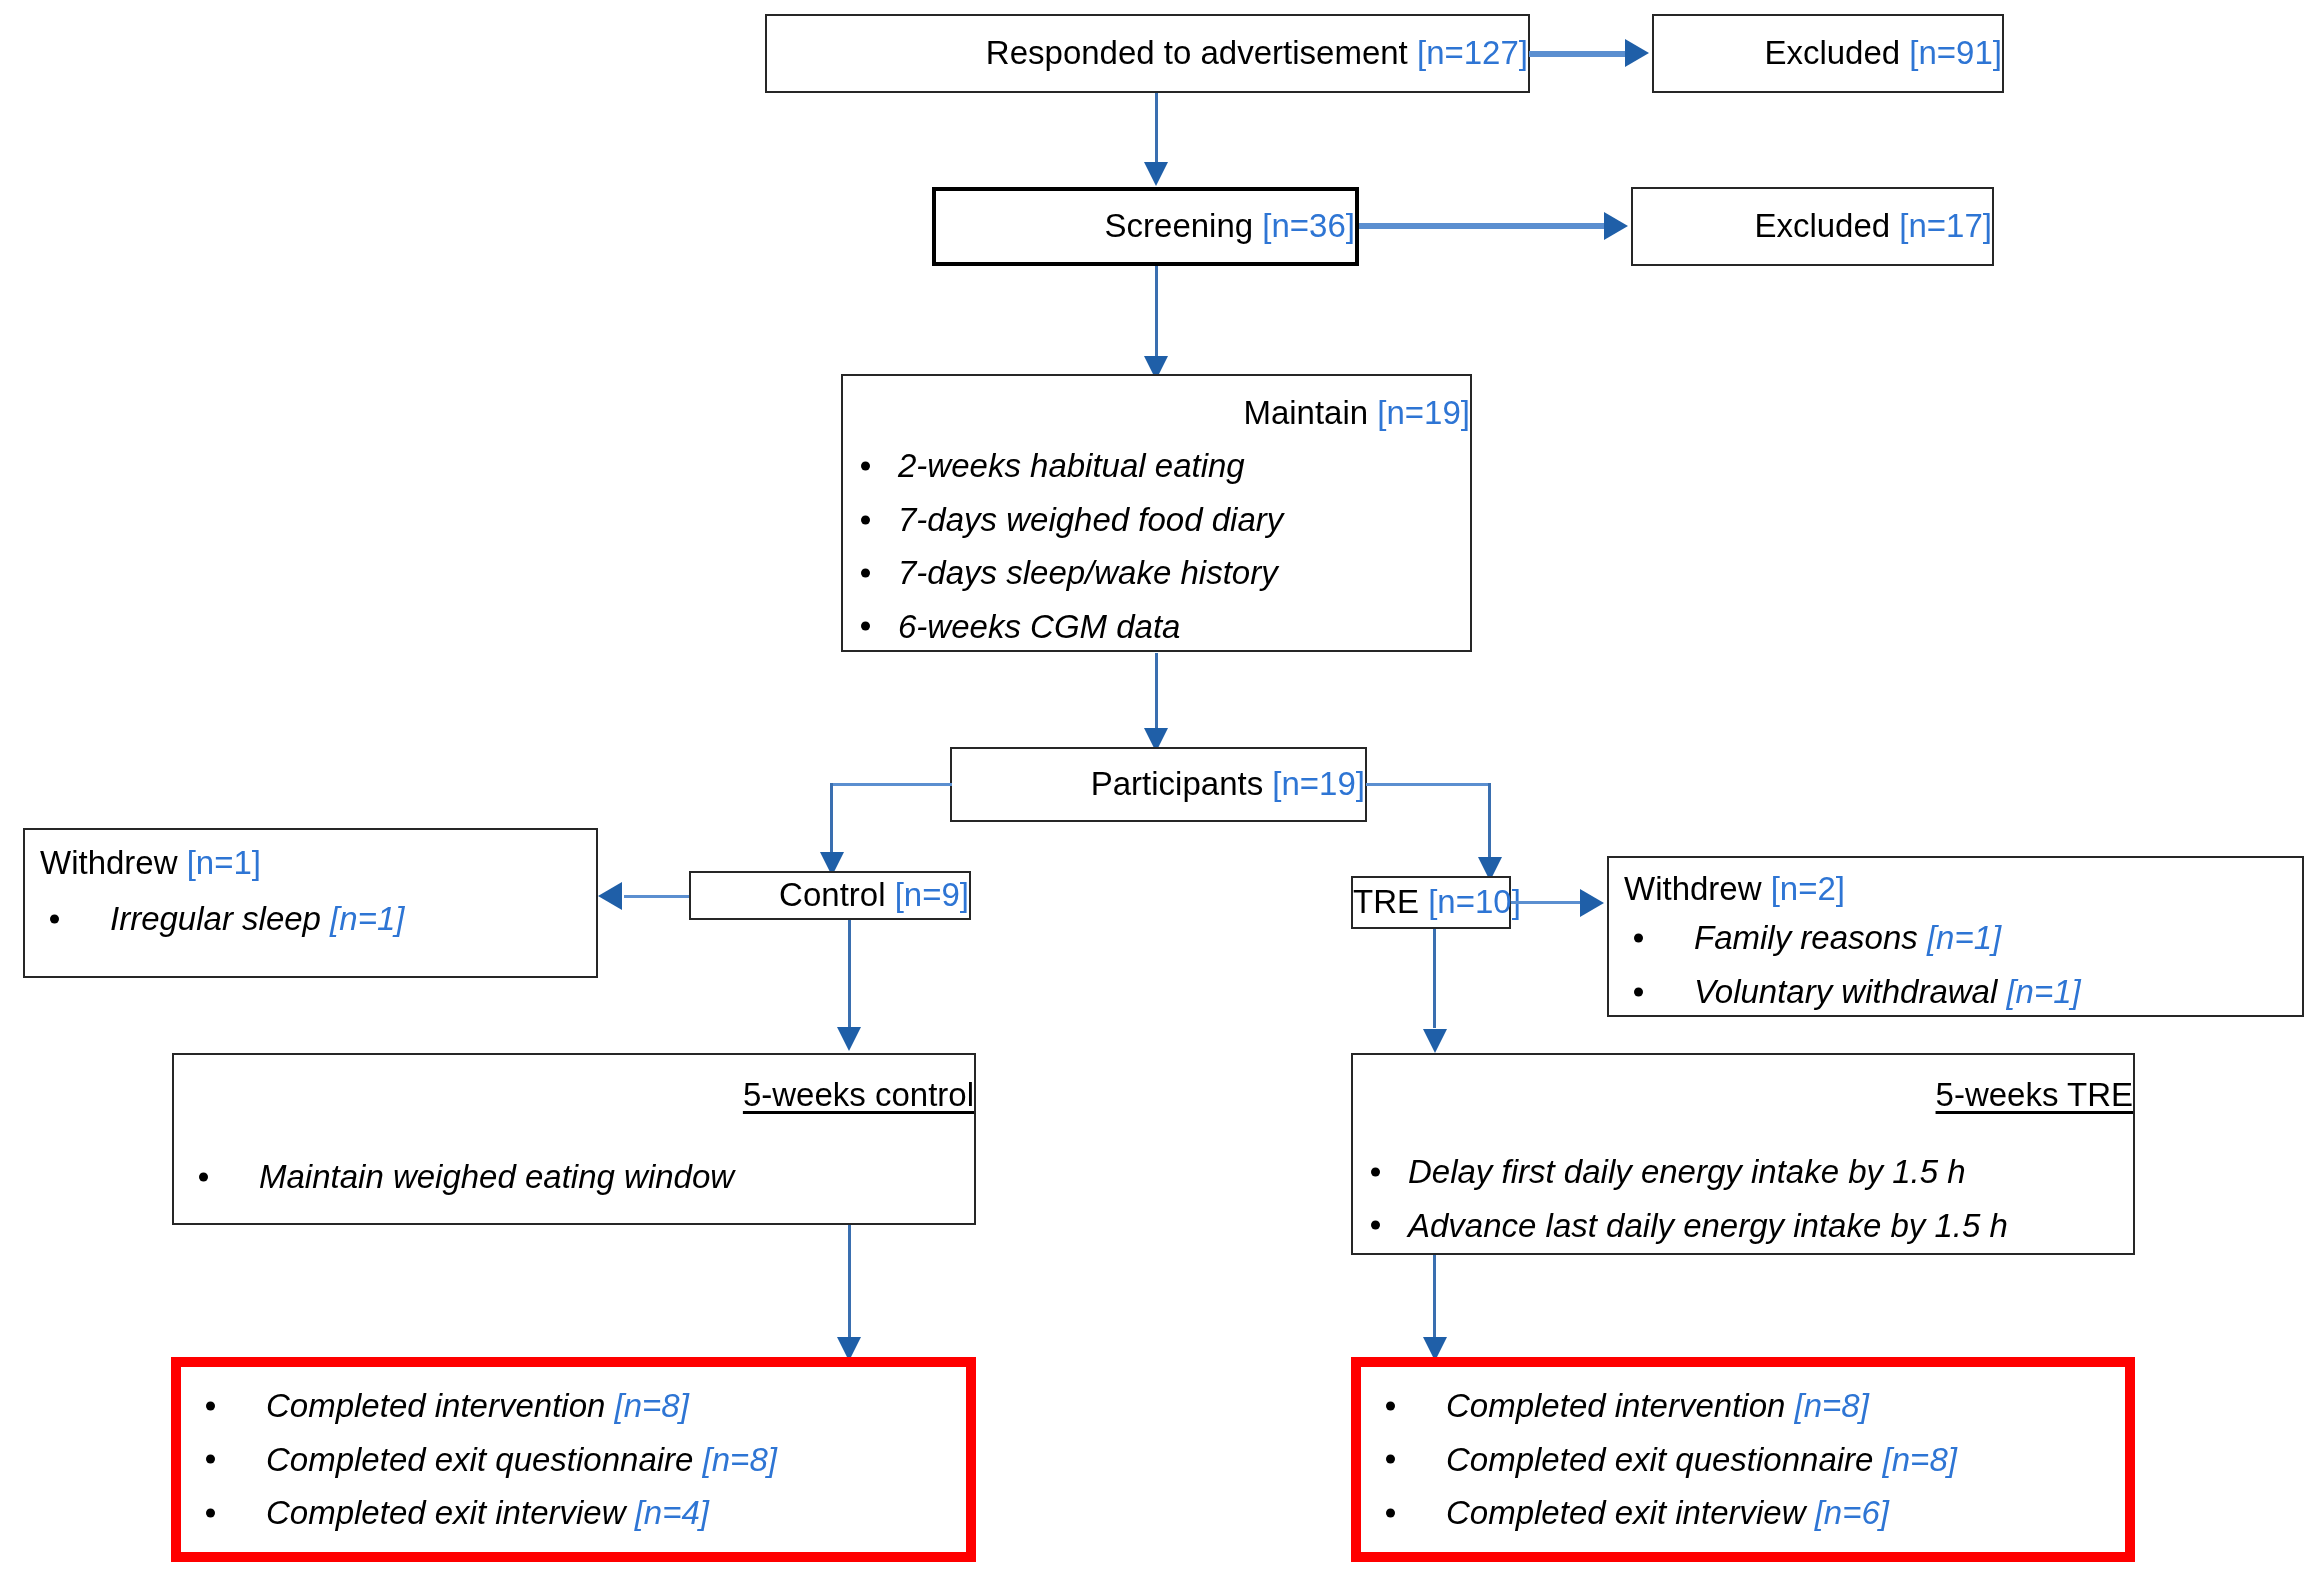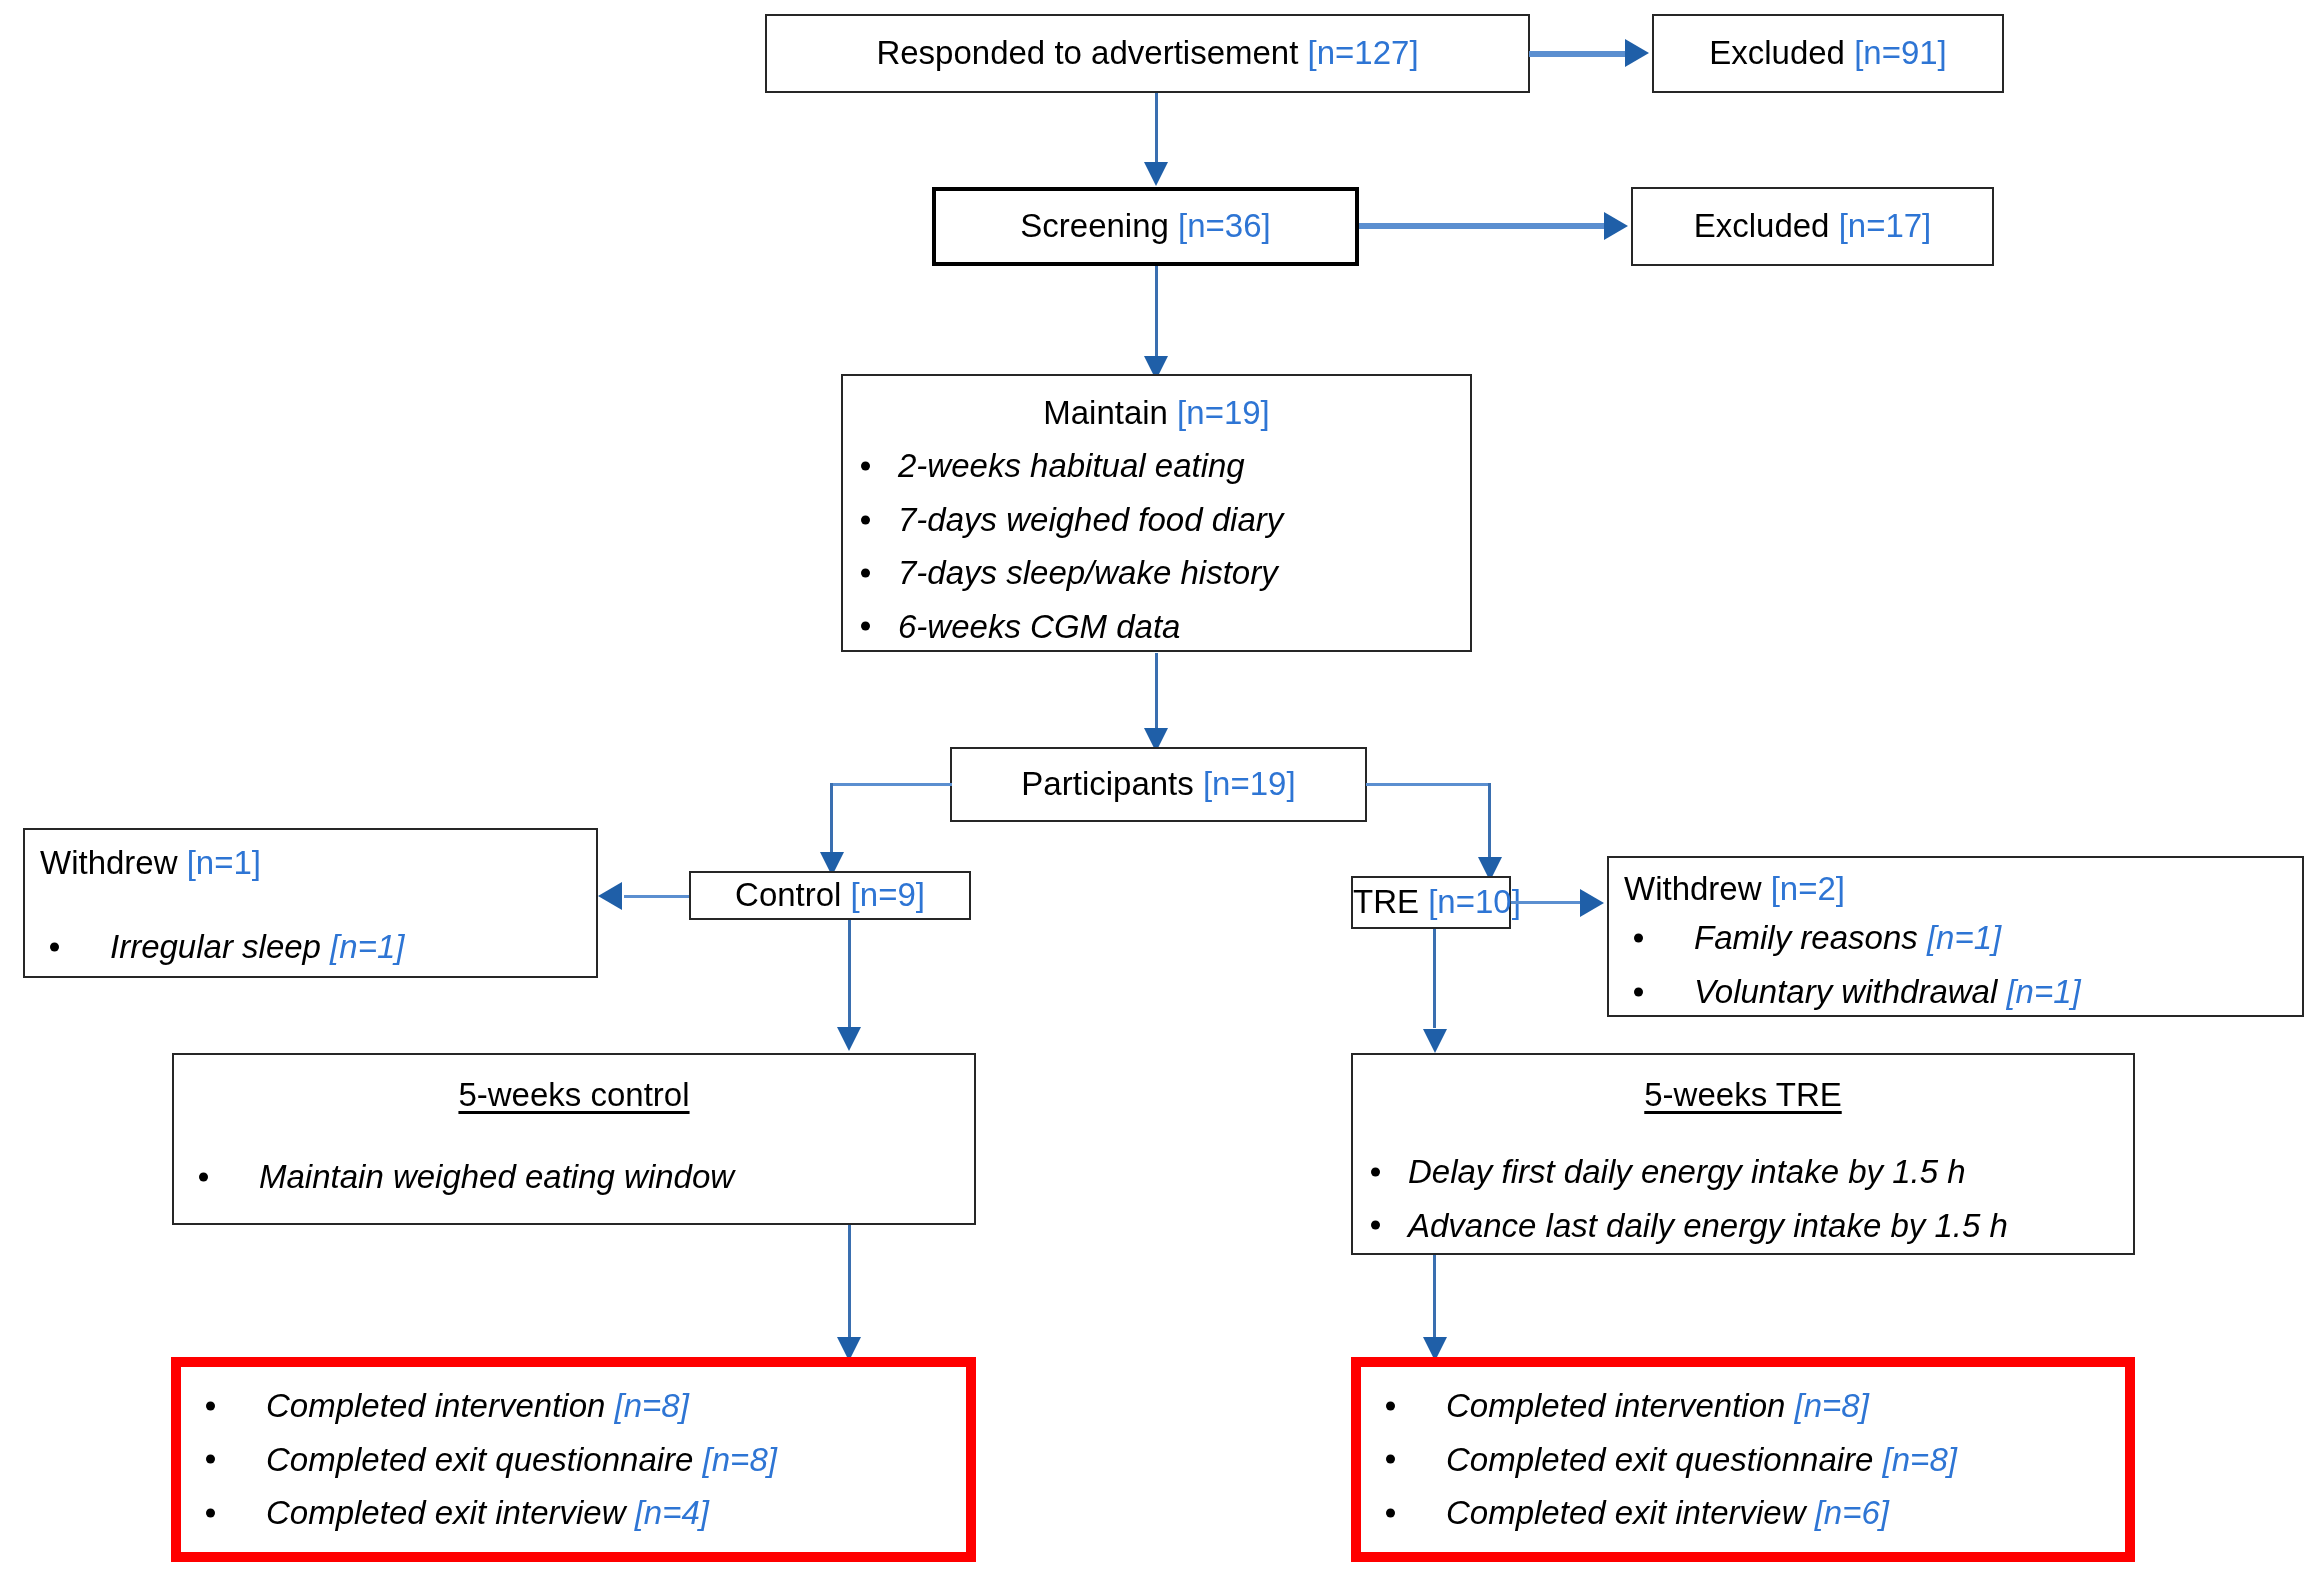--- a/index.html
+++ b/index.html
@@ -20,21 +20,21 @@
     box-sizing:border-box;
     background:#ffffff;
     border:2.1px solid #262626;
     display:flex;
     flex-direction:column;
     justify-content:center;
   }
   .box.thick{ border-width:4.8px; border-color:#000000; }
   .box.redbox{ border:10.7px solid #ff0000; }
   .ttl{
-    text-align:center;
+    text-align:right;
     font-size:33px;
     line-height:1.18;
     color:#000000;
     white-space:nowrap;
   }
   .ttl.underline > span.u{ text-decoration:underline; text-underline-offset:5.3px; }
   .n{ color:#2e75d4; }
   .lead{
     text-align:left;
     font-size:33px;
@@ -146,21 +146,21 @@
   </div>
 
   <div class="hline" style="left:830px;top:783px;width:122px;"></div>
   <div class="vline" style="left:830px;top:783px;height:69px;"></div>
   <div class="arrow-d" style="left:820px;top:852px;"></div>
 
   <div class="hline" style="left:1366px;top:783px;width:124px;"></div>
   <div class="vline" style="left:1488px;top:783px;height:75px;"></div>
   <div class="arrow-d" style="left:1478px;top:857px;"></div>
 
-  <div class="box" style="left:23px;top:828px;width:575px;height:150px;justify-content:flex-start;padding-top:12.8px;gap:28px;">
+  <div class="box" style="left:23px;top:828px;width:575px;height:150px;justify-content:flex-start;padding-top:12.8px;">
     <div class="lead"><span>Withdrew </span><span class="n">[n=1]</span></div>
     <ul class="bul wide" style="margin-top:9.6px;">
       <li><span>Irregular sleep </span><span class="n">[n=1]</span></li>
     </ul>
   </div>
 
   <div class="hline" style="left:624px;top:895px;width:66px;"></div>
   <div class="arrow-l" style="left:598px;top:882px;"></div>
 
   <div class="box" style="left:689px;top:871px;width:282px;height:49px;">

